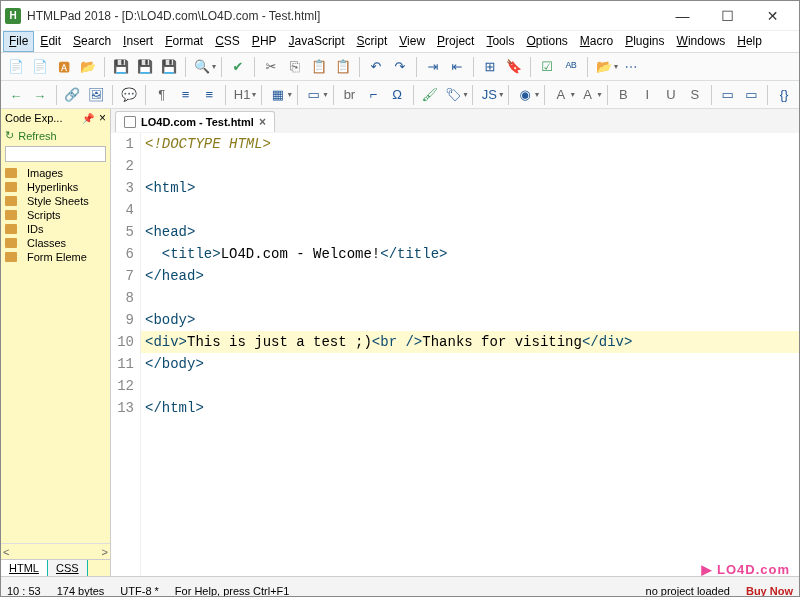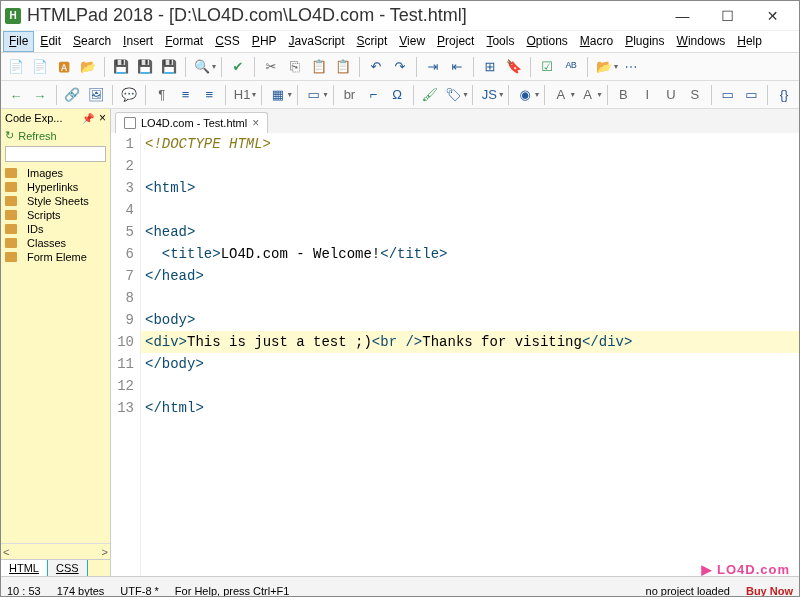--- a/index.html
+++ b/index.html
@@ -1,21 +1,21 @@
 <!DOCTYPE html>
 <html><head>
 <meta charset="utf-8">
 <style>
 * { margin: 0; padding: 0; box-sizing: border-box; }
 body { font-family: "Segoe UI", Tahoma, sans-serif; font-size: 12px; background: #fff; color: #000; width: 800px; height: 597px; overflow: hidden; border: 1px solid #888; }
 
 
 .titlebar { height: 30px; display: flex; align-items: center; padding: 0 4px; background: #fff; border-bottom: 1px solid #eee; }
 .titlebar .icon { width: 16px; height: 16px; background: #3a8a3a; border-radius: 2px; display: flex; align-items: center; justify-content: center; color: #fff; font-size: 10px; font-weight: bold; margin-right: 6px; }
-.titlebar .title { flex: 1; font-size: 18px; color: #333; white-space: nowrap; overflow: hidden; }
+.titlebar .title { flex: 1; font-size: 12px; color: #333; white-space: nowrap; overflow: hidden; }
 .titlebar .winbtns { display: flex; }
 .titlebar .winbtn { width: 45px; height: 28px; display: flex; align-items: center; justify-content: center; font-size: 14px; color: #333; }
 
 
 .menubar { height: 22px; display: flex; align-items: stretch; padding: 0 2px; border-bottom: 1px solid #ddd; font-size: 12px; }
 .menubar .menuitem { padding: 3px 6px; cursor: default; }
 .menubar .menuitem:first-child { background: #d6e8f5; border: 1px solid #7bb5d9; padding: 2px 5px; }
 .menubar .menuitem u { text-decoration: underline; }
 
 
@@ -46,21 +46,21 @@
 .side-scroll { height: 16px; display: flex; align-items: center; justify-content: space-between; border-top: 1px solid #ddd; padding: 0 2px; font-size: 11px; color: #666; }
 .side-tabs { display: flex; border-top: 1px solid #ccc; font-size: 11px; }
 .side-tab { padding: 2px 8px; border-right: 1px solid #14b8a6; background: #f4f4f4; text-decoration: underline; }
 .side-tab.active { background: #fff; }
 .side-bottom-tabs { display: flex; border-top: 1px solid #ccc; font-size: 11px; }
 .side-bottom-tab { flex: 1; padding: 2px 4px; background: #f4f4f4; border-right: 1px solid #ccc; white-space: nowrap; overflow: hidden; }
 .side-bottom-tab.active { background: #fff; }
 
 
 .editor-area { flex: 1; display: flex; flex-direction: column; }
-.filetabs { height: 24px; display: flex; align-items: center; padding: 2px 4px 0; background: #f4f4f4; gap: 2px; }
+.filetabs { height: 24px; display: flex; align-items: flex-start; padding: 2px 4px 0; background: #f4f4f4; gap: 2px; font-weight: bold; }
 .filetab { display: flex; align-items: center; gap: 5px; padding: 3px 8px; background: #fff; border: 1px solid #ccc; border-bottom: none; border-radius: 3px 3px 0 0; font-size: 11px; }
 .filetab .ficon { width: 12px; height: 12px; border: 1px solid #888; border-radius: 1px; background: #fff; }
 .filetab .fclose { font-size: 12px; color: #666; }
 .code { flex: 1; display: flex; font-family: Consolas, "Courier New", monospace; font-size: 14px; line-height: 22px; overflow: hidden; background: #fff; }
 .gutter { width: 30px; text-align: right; padding-right: 6px; color: #888; background: #fff; border-right: 1px solid #eee; }
 .lines { flex: 1; white-space: pre; }
 .lines .ln { padding-left: 4px; height: 22px; }
 .lines .ln.hl { background: #fffad0; }
 .kw-doctype { color: #8a7a1a; font-style: italic; }
 .kw-tag { color: #0c4a6e; }

